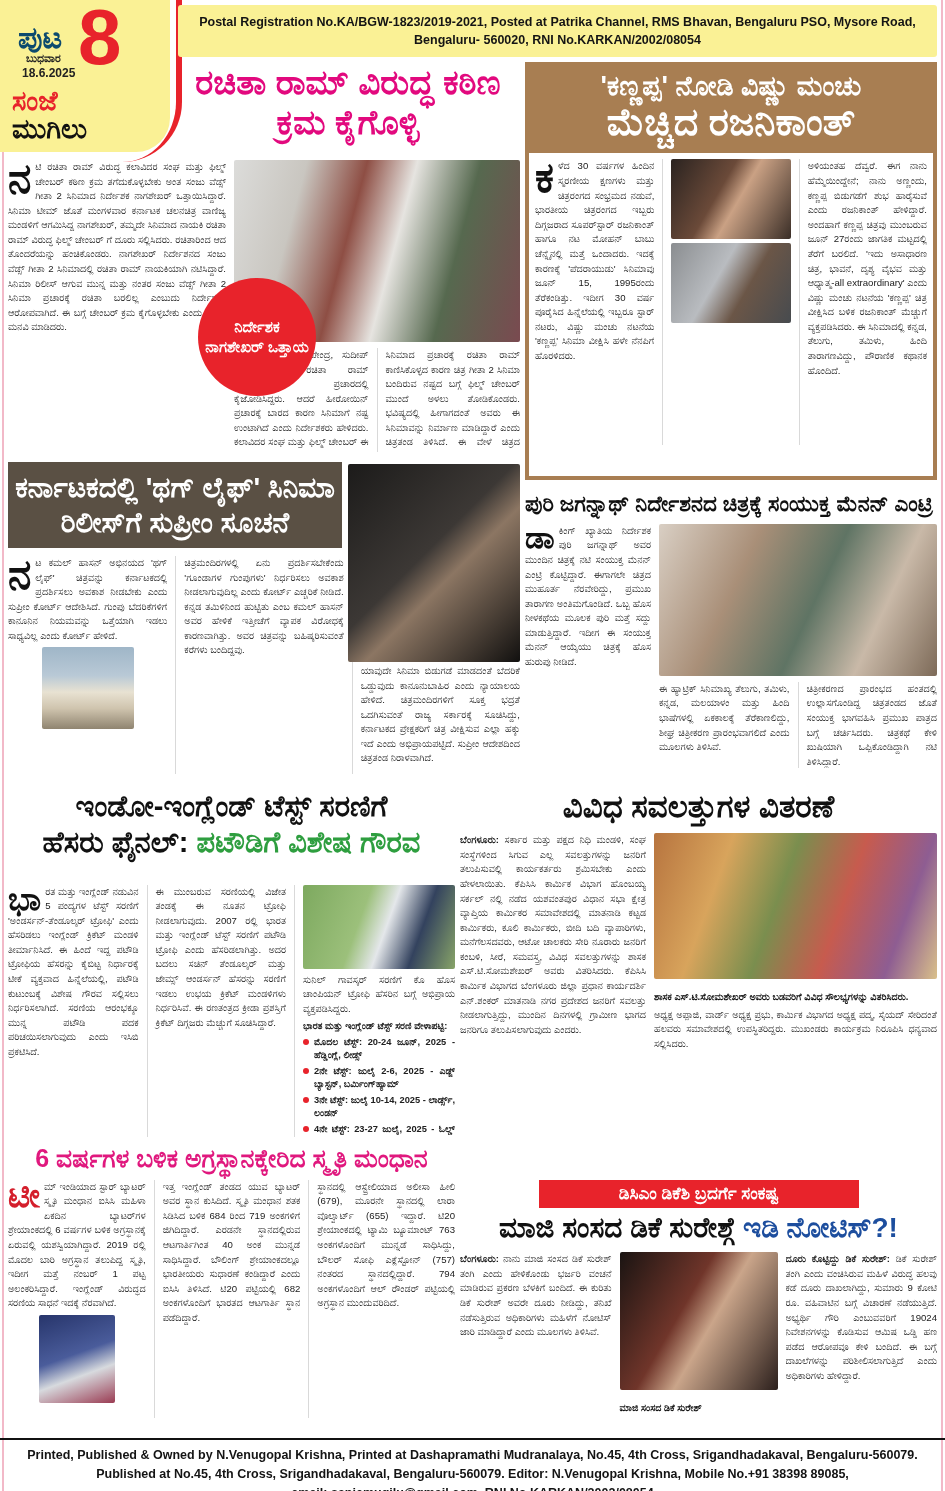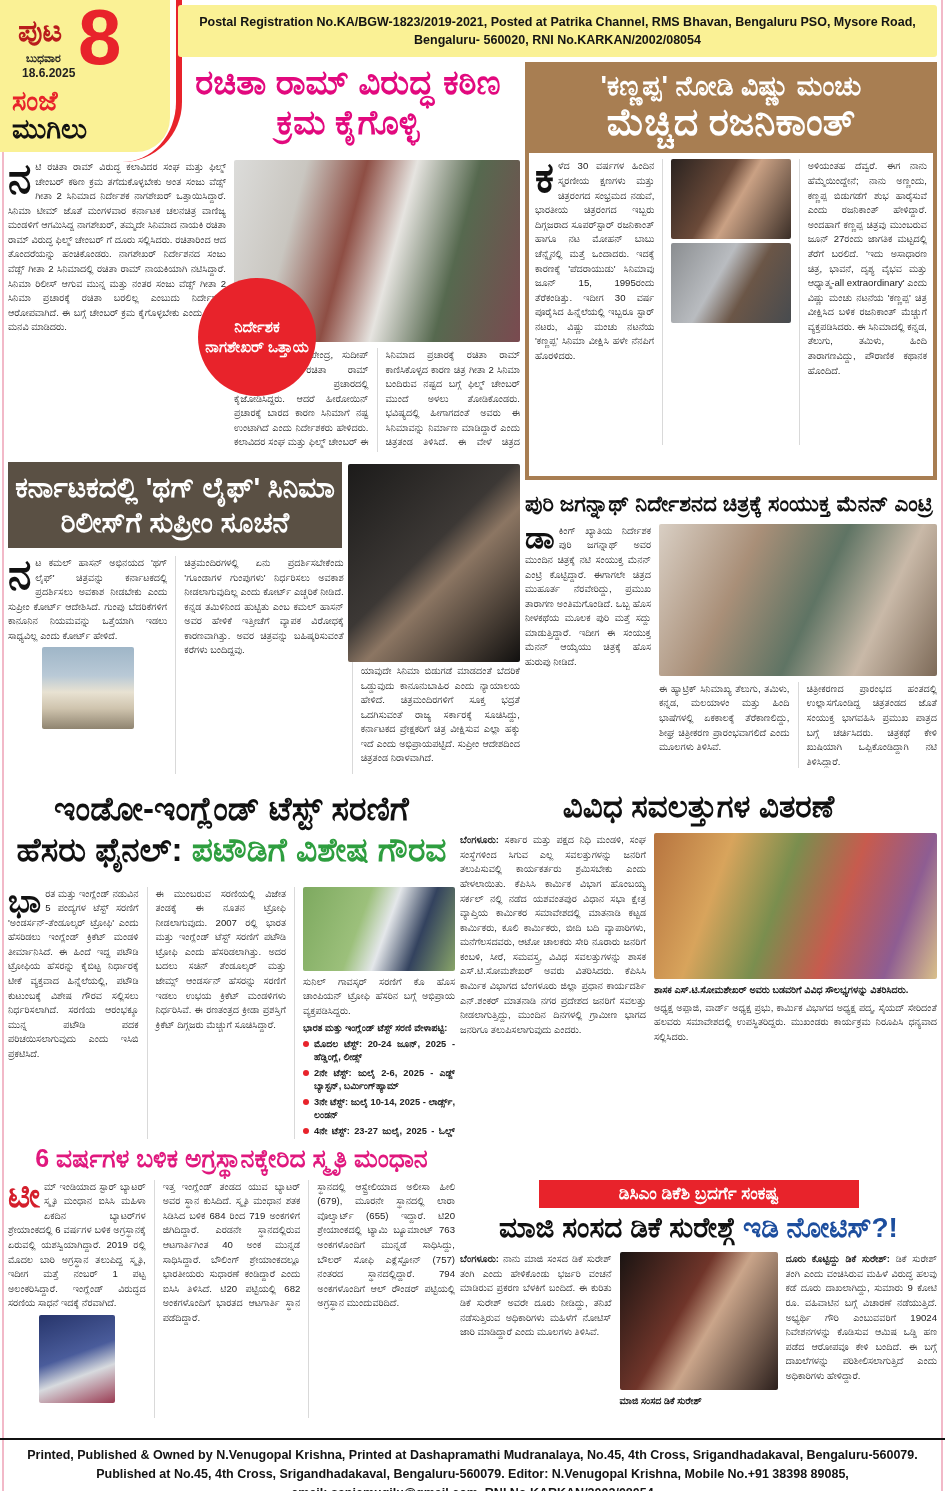--- a/index.html
+++ b/index.html
@@ -4,56 +4,56 @@
 <style>
   html,body{margin:0;padding:0;background:#ffffff;}
   .page{position:relative;width:945px;height:1491px;background:#fff;overflow:hidden;
         font-family:"Liberation Sans","DejaVu Sans",sans-serif;color:#1b1b1b;}
   .edge{position:absolute;top:0;bottom:0;width:2px;background:#f2b9c8;}
   
   .mast{position:absolute;left:0;top:0;width:170px;height:152px;background:#faf195;
         border-radius:0 0 34px 0;}
   .mast .arc{position:absolute;left:118px;top:-14px;width:58px;height:176px;
         border-right:6px solid #e8232b;border-radius:0 0 60px 0;}
-  .m-puta{position:absolute;left:18px;top:14px;font-size:30px;font-weight:bold;color:#b91c1c;}
+  .m-puta{position:absolute;left:18px;top:21px;font-size:30px;font-weight:bold;color:#0c4a6e;}
   .m-num{position:absolute;left:78px;top:-8px;font-size:78px;font-weight:bold;color:#e8232b;}
   .m-day{position:absolute;left:26px;top:52px;font-size:11px;font-weight:bold;color:#222;}
   .m-date{position:absolute;left:22px;top:66px;font-size:12px;font-weight:bold;color:#222;}
   .m-n1{position:absolute;left:12px;top:86px;font-size:27px;font-weight:bold;color:#e8232b;}
   .m-n2{position:absolute;left:12px;top:114px;font-size:27px;font-weight:bold;color:#111;}
   .reg{position:absolute;left:178px;top:5px;width:759px;height:52px;background:#faf195;
        display:flex;flex-direction:column;justify-content:center;text-align:center;
        font-size:12.5px;font-weight:bold;color:#141414;line-height:1.45;border-radius:3px;}
   
   .art{position:absolute;overflow:hidden;}
   .cols{display:flex;gap:8px;}
   .col{font-size:9.6px;line-height:1.52;text-align:justify;color:#202020;flex:1;overflow:hidden;}
   .col+.col{border-left:1px solid #d9d9d9;padding-left:8px;}
   .drop{float:left;font-size:42px;line-height:.85;font-weight:bold;margin:1px 4px 0 0;color:#111;}
   .drop.red{color:#d41f2c;}
   .photo{position:relative;background:#bbb;border-radius:2px;}
-  .cap{font-size:9.5px;font-weight:bold;color:#111;margin-top:5px;line-height:1.3;}
+  .cap{font-size:9.5px;font-weight:bold;color:#111;margin-top:12px;line-height:1.3;}
   .lead{font-weight:bold;}
   
   .h1a{color:#e2097e;font-weight:bold;font-size:34px;line-height:1.18;text-align:center;margin:0 0 8px 0;}
   .badge{position:absolute;left:-36px;top:118px;width:118px;height:118px;border-radius:50%;
          background:#e8232b;color:#fff;font-weight:bold;font-size:15px;line-height:1.35;
          display:flex;align-items:center;justify-content:center;text-align:center;padding:6px;box-sizing:border-box;z-index:3;}
   
   .a2frame{border:4px solid #a87e52;box-sizing:border-box;}
   .h2box{background:#a87e52;color:#fff;text-align:center;padding:6px 4px 10px;}
   .h2l1{font-size:27px;font-weight:bold;line-height:1.1;}
   .h2l2{font-size:38px;font-weight:bold;line-height:1.1;}
   
   .h3box{background:#5a5044;color:#fff;font-weight:bold;font-size:28px;line-height:1.25;
          text-align:center;padding:8px 6px;box-sizing:border-box;}
   
   .h4a{font-size:21.5px;font-weight:bold;color:#111;margin:0 0 6px 0;line-height:1.2;}
   
-  .h5a{font-size:33px;font-weight:bold;text-align:center;line-height:1.25;margin:0 0 16px 0;color:#111;}
+  .h5a{font-size:29px;font-weight:bold;text-align:center;line-height:1.25;margin:0 0 24px 0;color:#111;}
   .h5a .grn{color:#2e9e3f;}
   .sched{font-size:9.3px;line-height:1.45;margin-top:4px;}
   .sched .sh{font-weight:bold;}
   .sched ul{list-style:none;margin:2px 0 0 0;padding:0;}
   .sched li{font-weight:bold;margin:2px 0;padding-left:11px;position:relative;}
   .sched li::before{content:"";position:absolute;left:0;top:3px;width:6px;height:6px;border-radius:50%;background:#e8232b;}
   
   .h6a{font-size:31px;font-weight:bold;text-align:center;line-height:1.2;margin:0 0 8px 0;color:#111;}
   
   .h7a{font-size:25px;font-weight:bold;color:#e0187e;text-align:center;margin:0 0 7px 0;line-height:1.15;}

